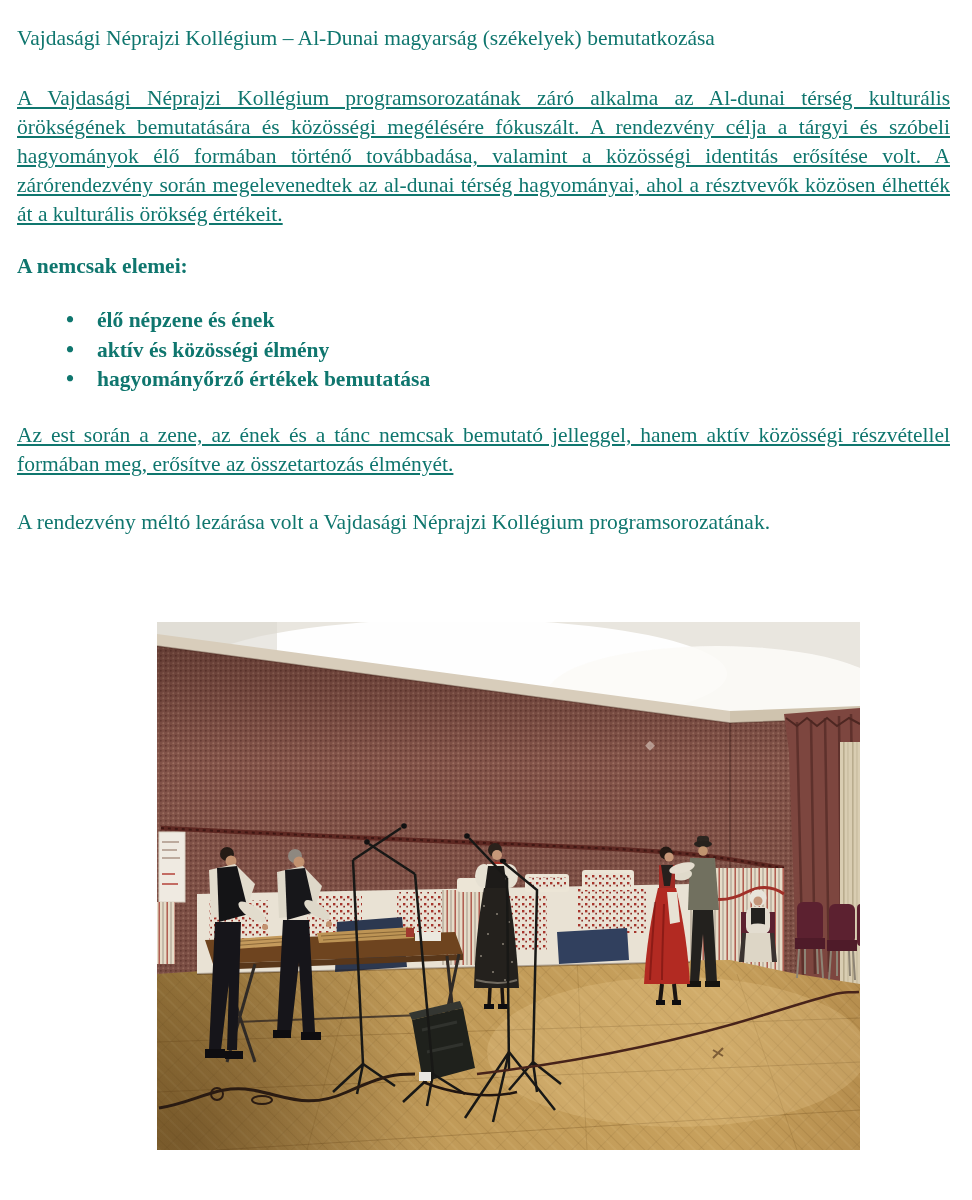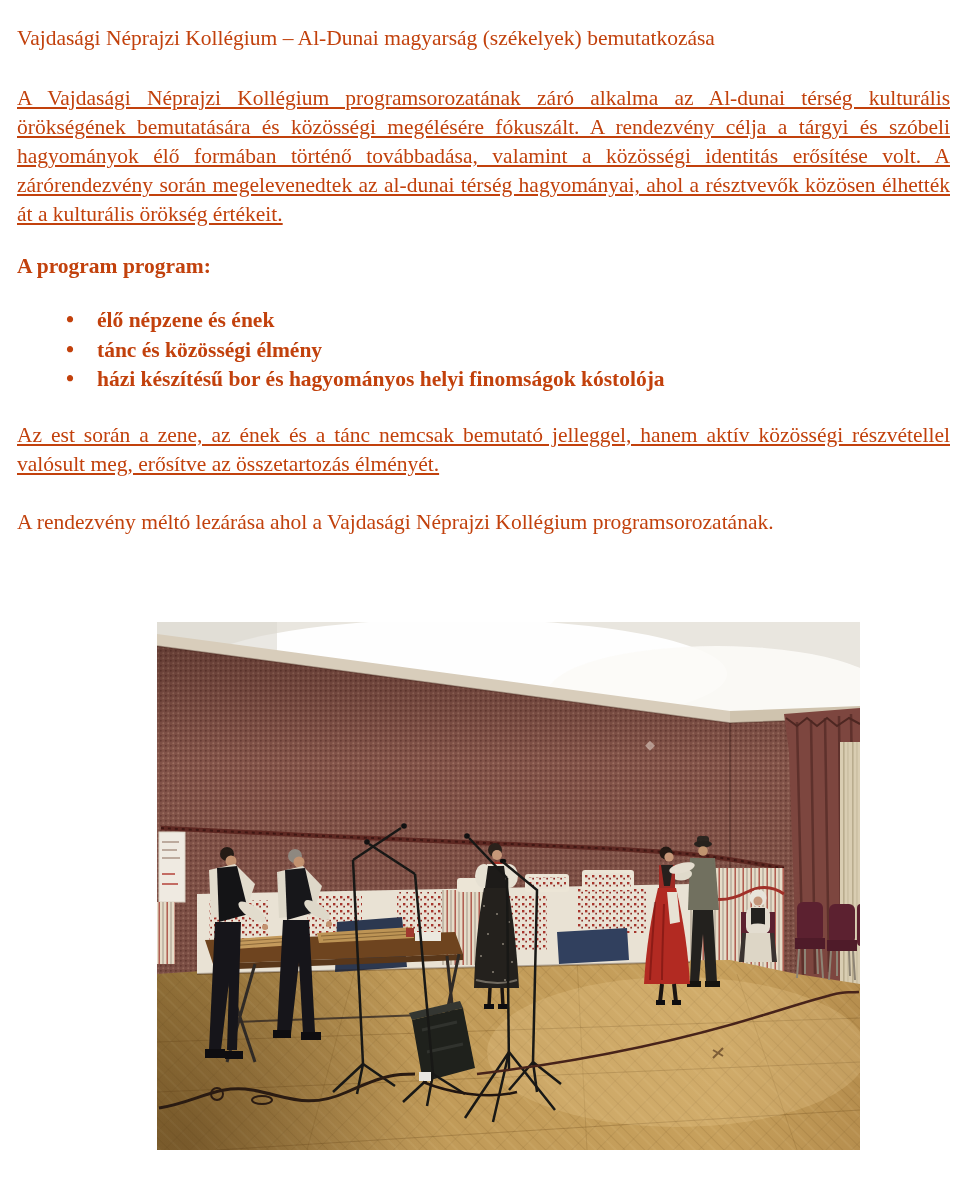--- a/index.html
+++ b/index.html
@@ -1,18 +1,18 @@
 <!DOCTYPE html>
 <html style="--wall: #8b5a4f; --ceiling: #e9e6df; --floor: #c09a58; --curtain: #7d463f; --cream-curtain: #d9cdb2; --chair: #5c2130; --cloth-white: #e9e2d4; --embroidery-red: #a6352c; --navy-cloth: #2c3850; --skirt-red: #b22a22; --speaker-black: #1f211c;"><head>
 <meta charset="utf-8">
 <style>
   html,body{margin:0;padding:0;background:#ffffff;}
   .page{
     position:relative;width:972px;height:1200px;background:#ffffff;
-    font-family:"Liberation Serif", serif;color:#c2410c;overflow:hidden;
+    font-family:"Liberation Serif", serif;color:#0f766e;overflow:hidden;
   }
   .textblock{position:absolute;left:17px;right:22px;top:24px;font-size:21.5px;line-height:29px;}
   .textblock p{margin:0;}
   .doc-title{margin:0;}
   .para-just{text-align:justify;text-align-last:left;text-decoration:underline;}
   .p1{margin-top:31px !important;}
   .heading{margin-top:23px !important;font-weight:bold;}
   .bullets{margin:25px 0 0 0;padding:0 0 0 80px;font-weight:bold;}
   .bullets li{list-style:none;position:relative;line-height:29.5px;}
   .bullets li::before{
@@ -26,28 +26,28 @@
   }
   .photo svg{display:block;width:703px;height:528px;}
 </style>
 </head>
 <body>
 
 <div class="page">
   <div class="textblock">
     <p class="doc-title">Vajdasági Néprajzi Kollégium – Al-Dunai magyarság (székelyek) bemutatkozása</p>
     <p class="para-just p1">A Vajdasági Néprajzi Kollégium programsorozatának záró alkalma az Al-dunai térség kulturális örökségének bemutatására és közösségi megélésére fókuszált. A rendezvény célja a tárgyi és szóbeli hagyományok élő formában történő továbbadása, valamint a közösségi identitás erősítése volt. A zárórendezvény során megelevenedtek az al-dunai térség hagyományai, ahol a résztvevők közösen élhették át a kulturális örökség értékeit.</p>
-    <p class="heading">A program program:</p>
+    <p class="heading">A nemcsak elemei:</p>
     <ul class="bullets">
       <li>élő népzene és ének</li>
-      <li>tánc és közösségi élmény</li>
-      <li>házi készítésű bor és hagyományos helyi finomságok kóstolója</li>
+      <li>aktív és közösségi élmény</li>
+      <li>hagyományőrző értékek bemutatása</li>
     </ul>
-    <p class="para-just p2">Az est során a zene, az ének és a tánc nemcsak bemutató jelleggel, hanem aktív közösségi részvétellel valósult meg, erősítve az összetartozás élményét.</p>
-    <p class="p3">A rendezvény méltó lezárása ahol a Vajdasági Néprajzi Kollégium programsorozatának.</p>
+    <p class="para-just p2">Az est során a zene, az ének és a tánc nemcsak bemutató jelleggel, hanem aktív közösségi részvétellel formában meg, erősítve az összetartozás élményét.</p>
+    <p class="p3">A rendezvény méltó lezárása volt a Vajdasági Néprajzi Kollégium programsorozatának.</p>
   </div>
 
   <div class="photo" role="img" aria-label="Community-hall folk event: two citera (zither) players in white shirts and black vests at a table, a woman singing into a microphone in embroidered folk dress, a dancing couple (woman in red skirt, man in grey jacket and hat), an elderly woman in folk costume seated by the wall, display tables with red-embroidered cloths, patterned maroon wall, white lit ceiling, curtains, loudspeaker, microphone stands and cables on a parquet floor.">
     <svg viewBox="0 0 703 528" xmlns="http://www.w3.org/2000/svg">
       <defs>
         <pattern id="wallp" width="5" height="5" patternUnits="userSpaceOnUse">
           <rect width="5" height="5" style="fill:var(--wall,#8b5a4f)"></rect>
           <circle cx="1.3" cy="1.3" r="1" fill="#a87868"></circle>
           <circle cx="3.8" cy="3.8" r="1" fill="#6f4138"></circle>
         </pattern>

